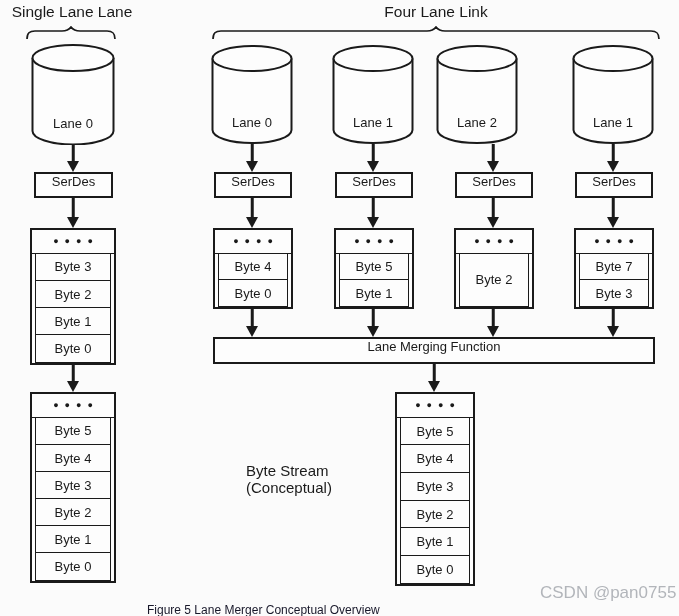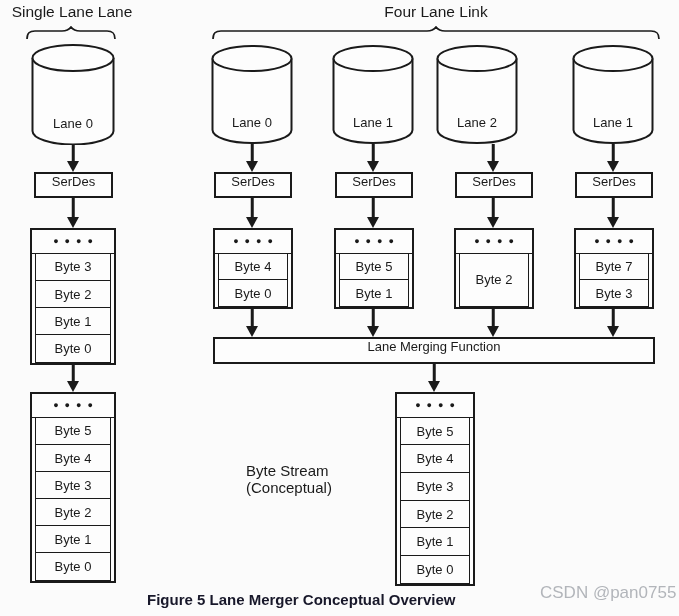--- a/index.html
+++ b/index.html
@@ -46,21 +46,21 @@
     position:absolute;top:0;left:50%;transform:translateX(-50%);
     width:2.5px;height:calc(100% - 10px);background:var(--line);
   }
   .arrow .head{
     position:absolute;bottom:0;left:50%;transform:translateX(-50%);
     width:0;height:0;
     border-left:6.5px solid transparent;border-right:6.5px solid transparent;
     border-top:11px solid var(--line);
   }
   .bytestream-label{font-size:15px;line-height:17px;color:var(--line);}
-  .caption{font-size:15px;font-weight:bold;color:var(--caption);white-space:nowrap;}
+  .caption{font-size:12px;font-weight:normal;color:var(--caption);white-space:nowrap;margin-top:12px;}
   .watermark{font-size:17px;color:var(--watermark);white-space:nowrap;}
   svg{display:block;}
 </style>
 </head>
 <body>
 
 <div class="page">
 
   <div class="abs title" style="left:4px;top:3px;width:136px;">Single Lane Lane</div>
 

